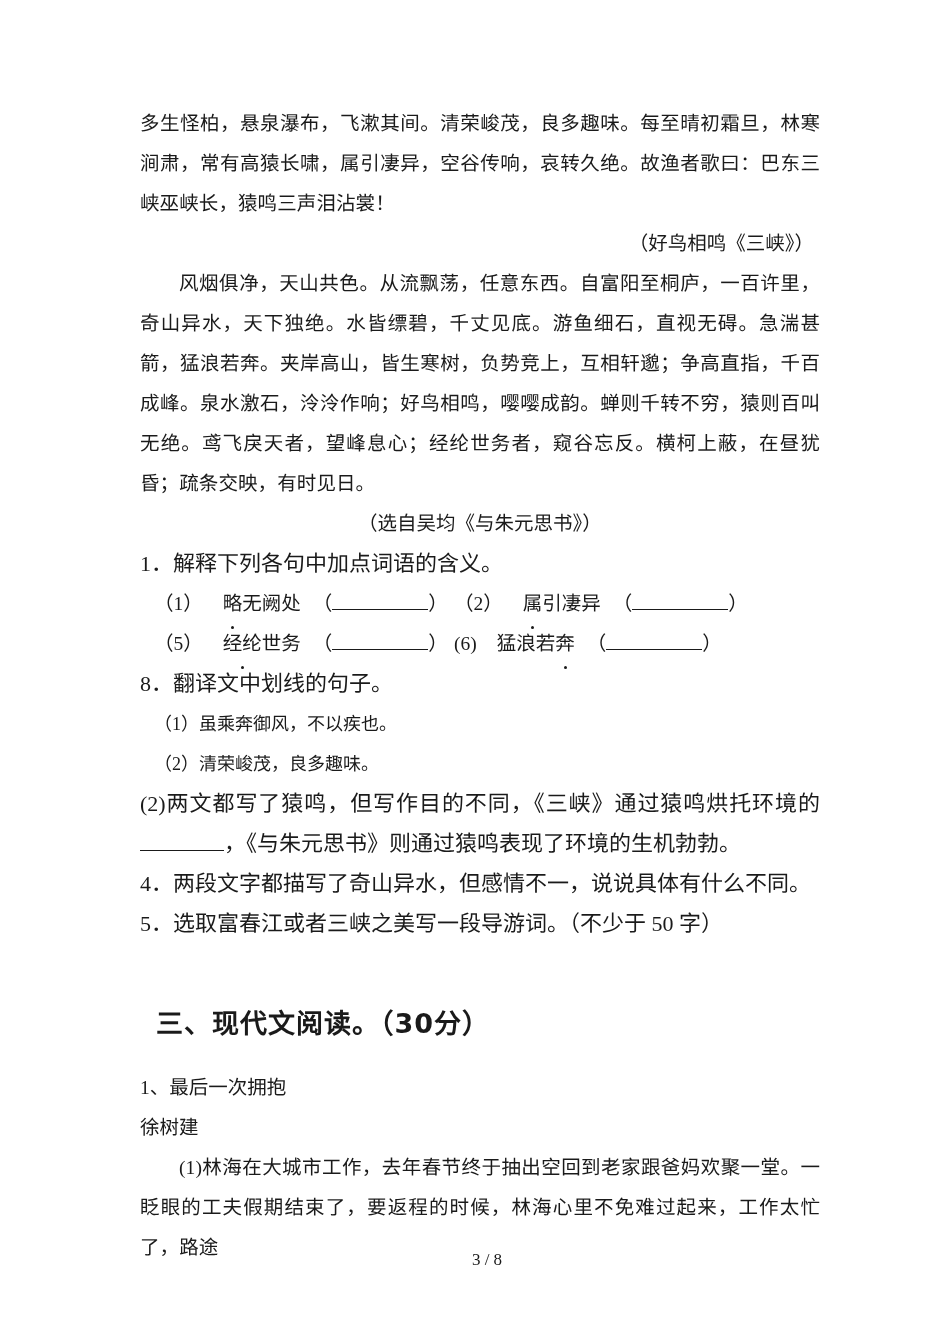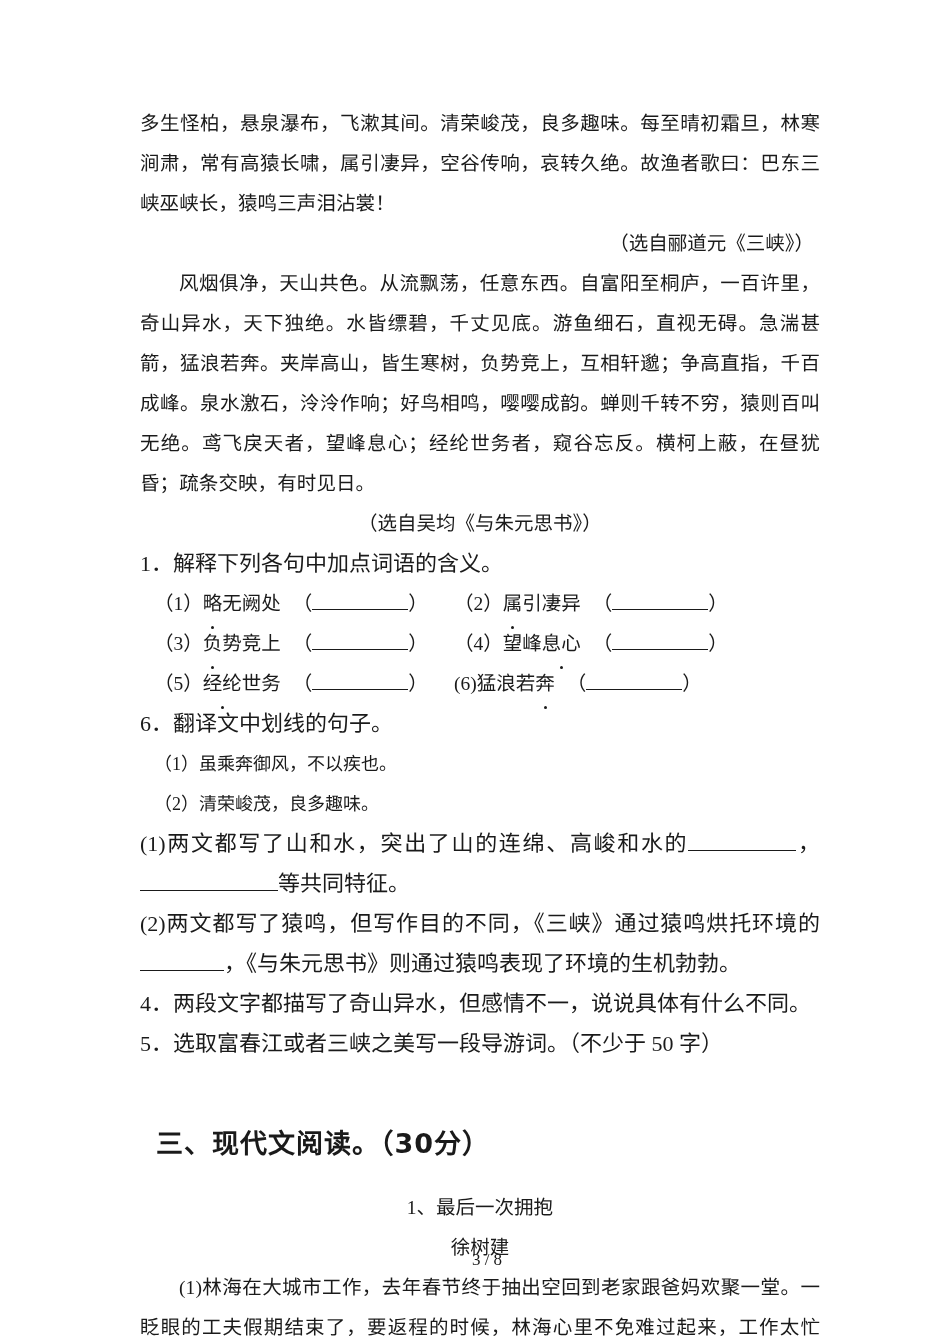--- a/index.html
+++ b/index.html
@@ -100,37 +100,37 @@
 
   
   .q1-grid {
     font-size: 19.5px;
     line-height: 40px;
   }
   .q1-row { white-space: nowrap; padding-left: 14px; }
   .q1-cellA { display: inline-block; width: 300px; }
   .q1-cellB { display: inline-block; }
   .q1-num { display: inline-block; }
-  .q1-word { display: inline-block; margin-left: 0; margin-right: 12px; font-family: Liberation Serif, serif; }
+  .q1-word { display: inline-block; margin-left: 20px; margin-right: 12px; font-family: Liberation Serif, serif; }
 
   
   .section-head {
     font-family: "DejaVu Sans", "Liberation Sans", sans-serif;
     font-weight: bold;
     font-size: 27px;
     line-height: 44px;
     margin: 16px;
     letter-spacing: 1px;
   }
 
   .center-line {
     font-size: 19.5px;
     line-height: 40px;
     margin: 0;
-    text-align: center;
+    text-align: left;
   }
 
   .spacer-lg { height: 42px; }
   .spacer-xs { height: 6px; }
 
   
   .footer {
     position: absolute;
     left: 12px;
     bottom: 74px;
@@ -141,58 +141,50 @@
     color: #1a1a1a;
   }
 </style>
 </head>
 <body>
 
 <div class="page">
 
   <p class="para">多生怪柏，悬泉瀑布，飞漱其间。清荣峻茂，良多趣味。每至晴初霜旦，林寒涧肃，常有高猿长啸，属引凄异，空谷传响，哀转久绝。故渔者歌曰：巴东三峡巫峡长，猿鸣三声泪沾裳！</p>
 
-  <p class="right-cite">（选自郦道元《三峡》）</p>
+  <p class="right-cite">（好鸟相鸣《三峡》）</p>
 
   <p class="para indent">风烟俱净，天山共色。从流飘荡，任意东西。自富阳至桐庐，一百许里，奇山异水，天下独绝。水皆缥碧，千丈见底。游鱼细石，直视无碍。急湍甚箭，猛浪若奔。夹岸高山，皆生寒树，负势竞上，互相轩邈；争高直指，千百成峰。泉水激石，泠泠作响；好鸟相鸣，嘤嘤成韵。蝉则千转不穷，猿则百叫无绝。鸢飞戾天者，望峰息心；经纶世务者，窥谷忘反。横柯上蔽，在昼犹昏；疏条交映，有时见日。</p>
 
   <p class="cite-left">（选自吴均《与朱元思书》）</p>
 
   <p class="q-line">1．解释下列各句中加点词语的含义。</p>
 
   <div class="q1-grid">
     <div class="q1-row">
       <span class="q1-cellA">
         <span class="q1-num">（1）</span><span class="q1-word"><span></span><span class="dot">略</span><span>无阙处</span></span>（<span class="blank b-paren"></span>）
       </span><span class="q1-cellB">
         <span class="q1-num">（2）</span><span class="q1-word"><span></span><span class="dot">属</span><span>引凄异</span></span>（<span class="blank b-paren"></span>）
       </span>
     </div>
     <div class="q1-row">
       <span class="q1-cellA">
-        <span class="q1-num">（3）</span><span class="q1-word"><span></span><span class="dot">负</span><span>势竞上</span></span>（<span class="blank b-paren"></span>）
-      </span><span class="q1-cellB">
-        <span class="q1-num">（4）</span><span class="q1-word"><span>望峰</span><span class="dot">息心</span><span></span></span>（<span class="blank b-paren"></span>）
-      </span>
-    </div>
-    <div class="q1-row">
-      <span class="q1-cellA">
         <span class="q1-num">（5）</span><span class="q1-word"><span></span><span class="dot">经纶</span><span>世务</span></span>（<span class="blank b-paren"></span>）
       </span><span class="q1-cellB">
         <span class="q1-num">(6)</span><span class="q1-word"><span>猛浪若</span><span class="dot">奔</span><span></span></span>（<span class="blank b-paren"></span>）
       </span>
     </div>
   </div>
 
-  <p class="q-line">6．翻译文中划线的句子。</p>
+  <p class="q-line">8．翻译文中划线的句子。</p>
   <p class="q-sub">（1）虽乘奔御风，不以疾也。</p>
   <p class="q-sub">（2）清荣峻茂，良多趣味。</p>
 
 
-  <p class="q-line wrap"><span>(1)两文都写了山和水，突出了山的连绵、高峻和水的</span><span class="blank b-long"></span><span>，</span><span class="blank b-med"></span><span class="blank b-short"></span><span>等共同特征。</span></p>
 
   <p class="q-line wrap"><span>(2)两文都写了猿鸣，但写作目的不同，《三峡》通过猿鸣烘托环境的</span><span class="blank b-mid"></span><span>，</span><span>《与朱元思书》则通过猿鸣表现了环境的生机勃勃。</span></p>
 
   <p class="q-line">4．两段文字都描写了奇山异水，但感情不一，说说具体有什么不同。</p>
   <p class="q-line">5．选取富春江或者三峡之美写一段导游词。（不少于 50 字）</p>
 
   <div class="spacer-lg"></div>
 
   <p class="section-head">三、现代文阅读。（30分）</p>
 

